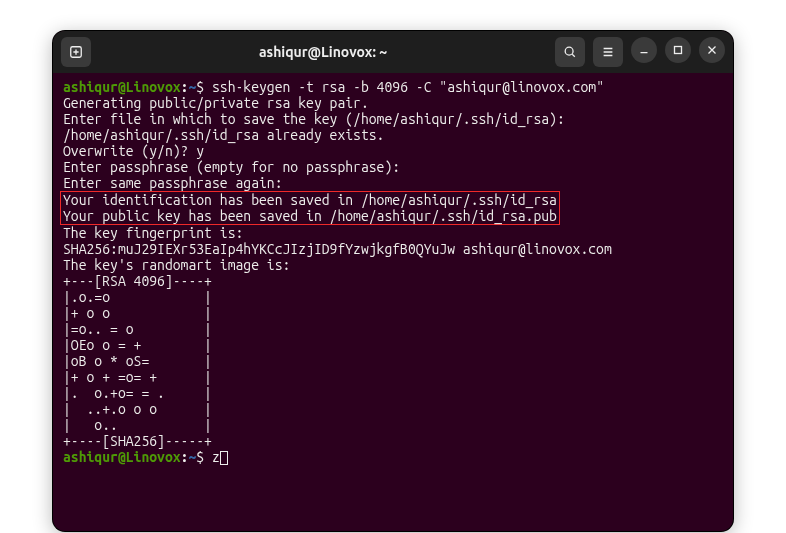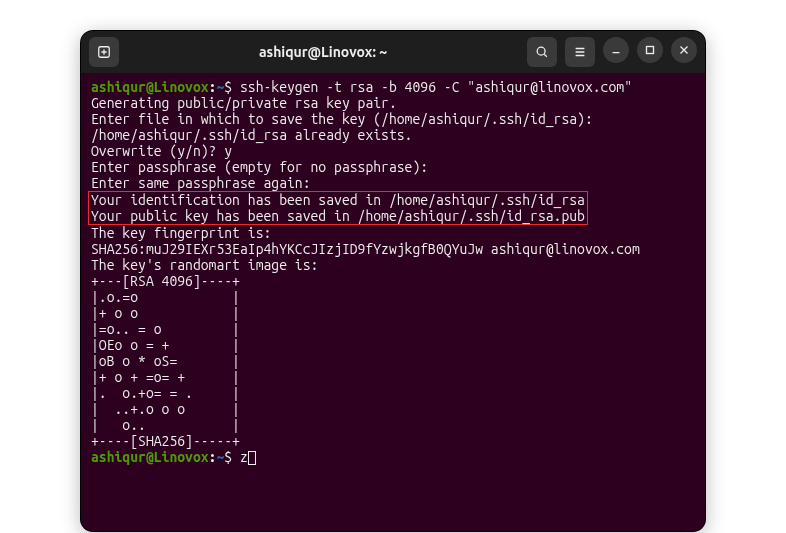--- a/index.html
+++ b/index.html
@@ -6,21 +6,21 @@
     body {
       background: #fff;
       font-family: 'Ubuntu Mono', 'DejaVu Sans Mono', monospace;
       display: flex;
       justify-content: center;
       align-items: center;
       width: 786px;
       height: 533px;
     }
     .window {
-      width: 624px;
+      width: 680px;
       height: 500px;
       background: #2c001e;
       border-radius: 12px;
       overflow: hidden;
       box-shadow: 0 0 0 1px #000, 0 4px 20px rgba(0,0,0,0.3);
       display: flex;
       flex-direction: column;
       margin-top: 28px;
     }
     .titlebar {

